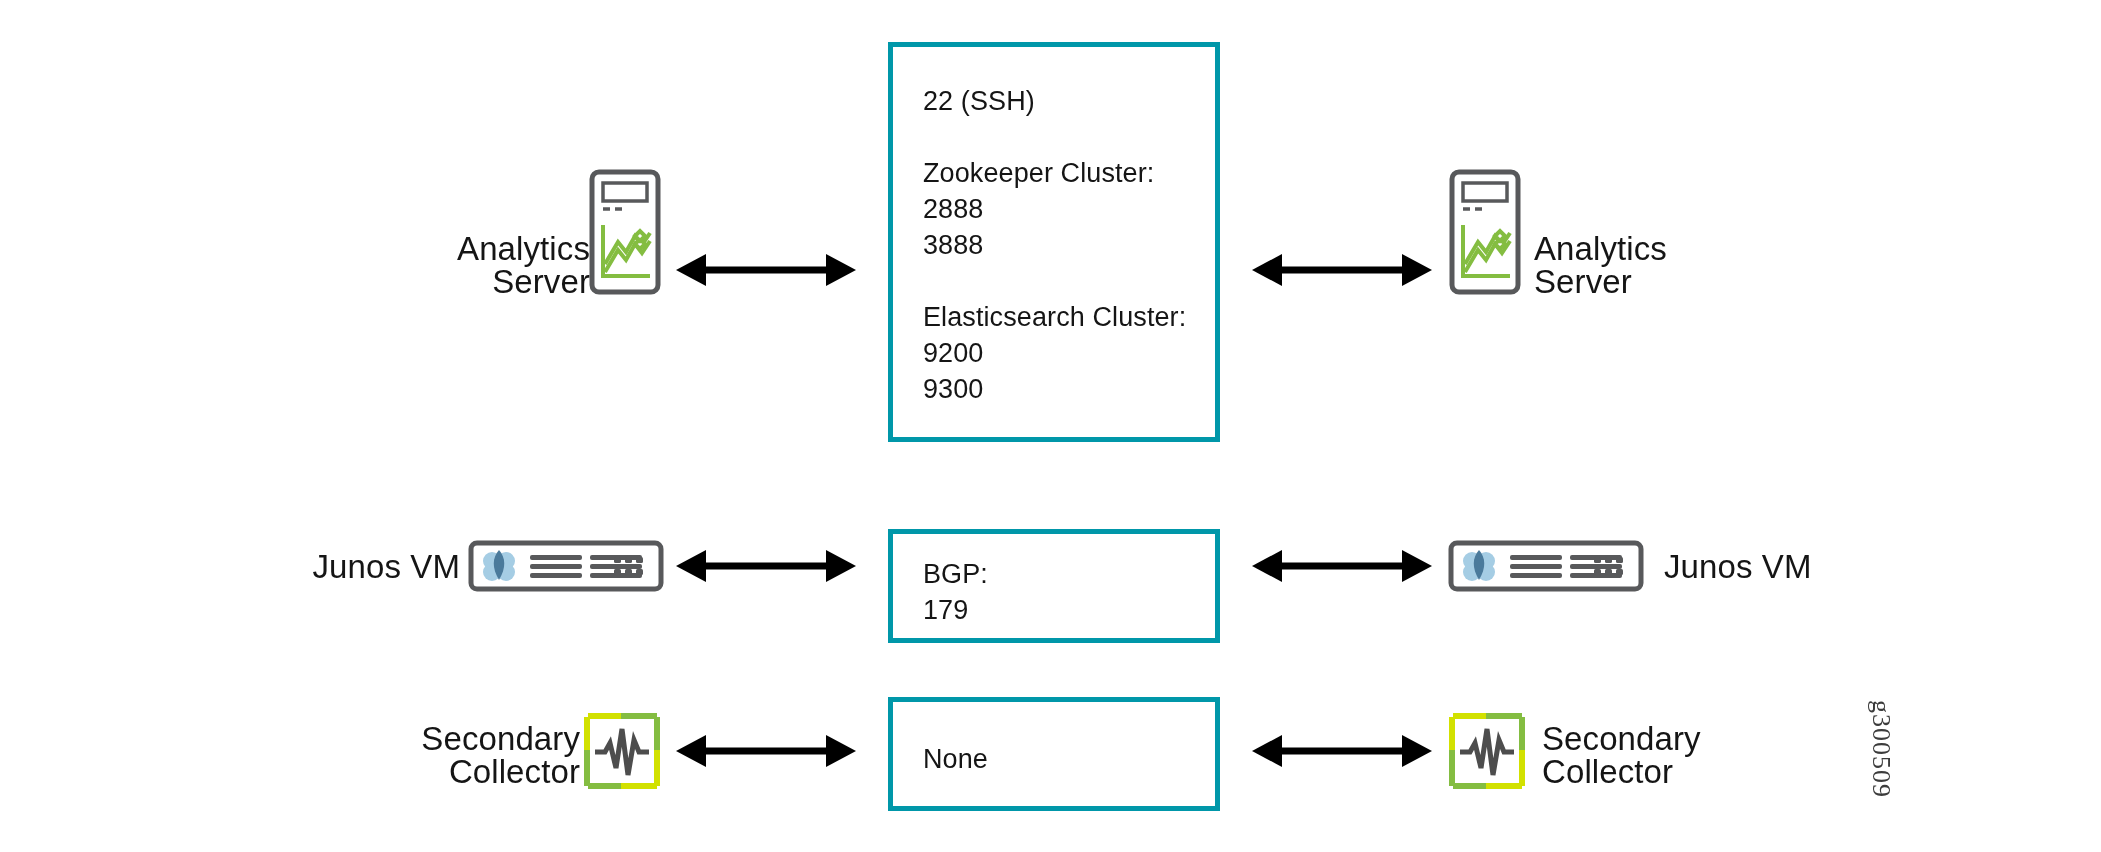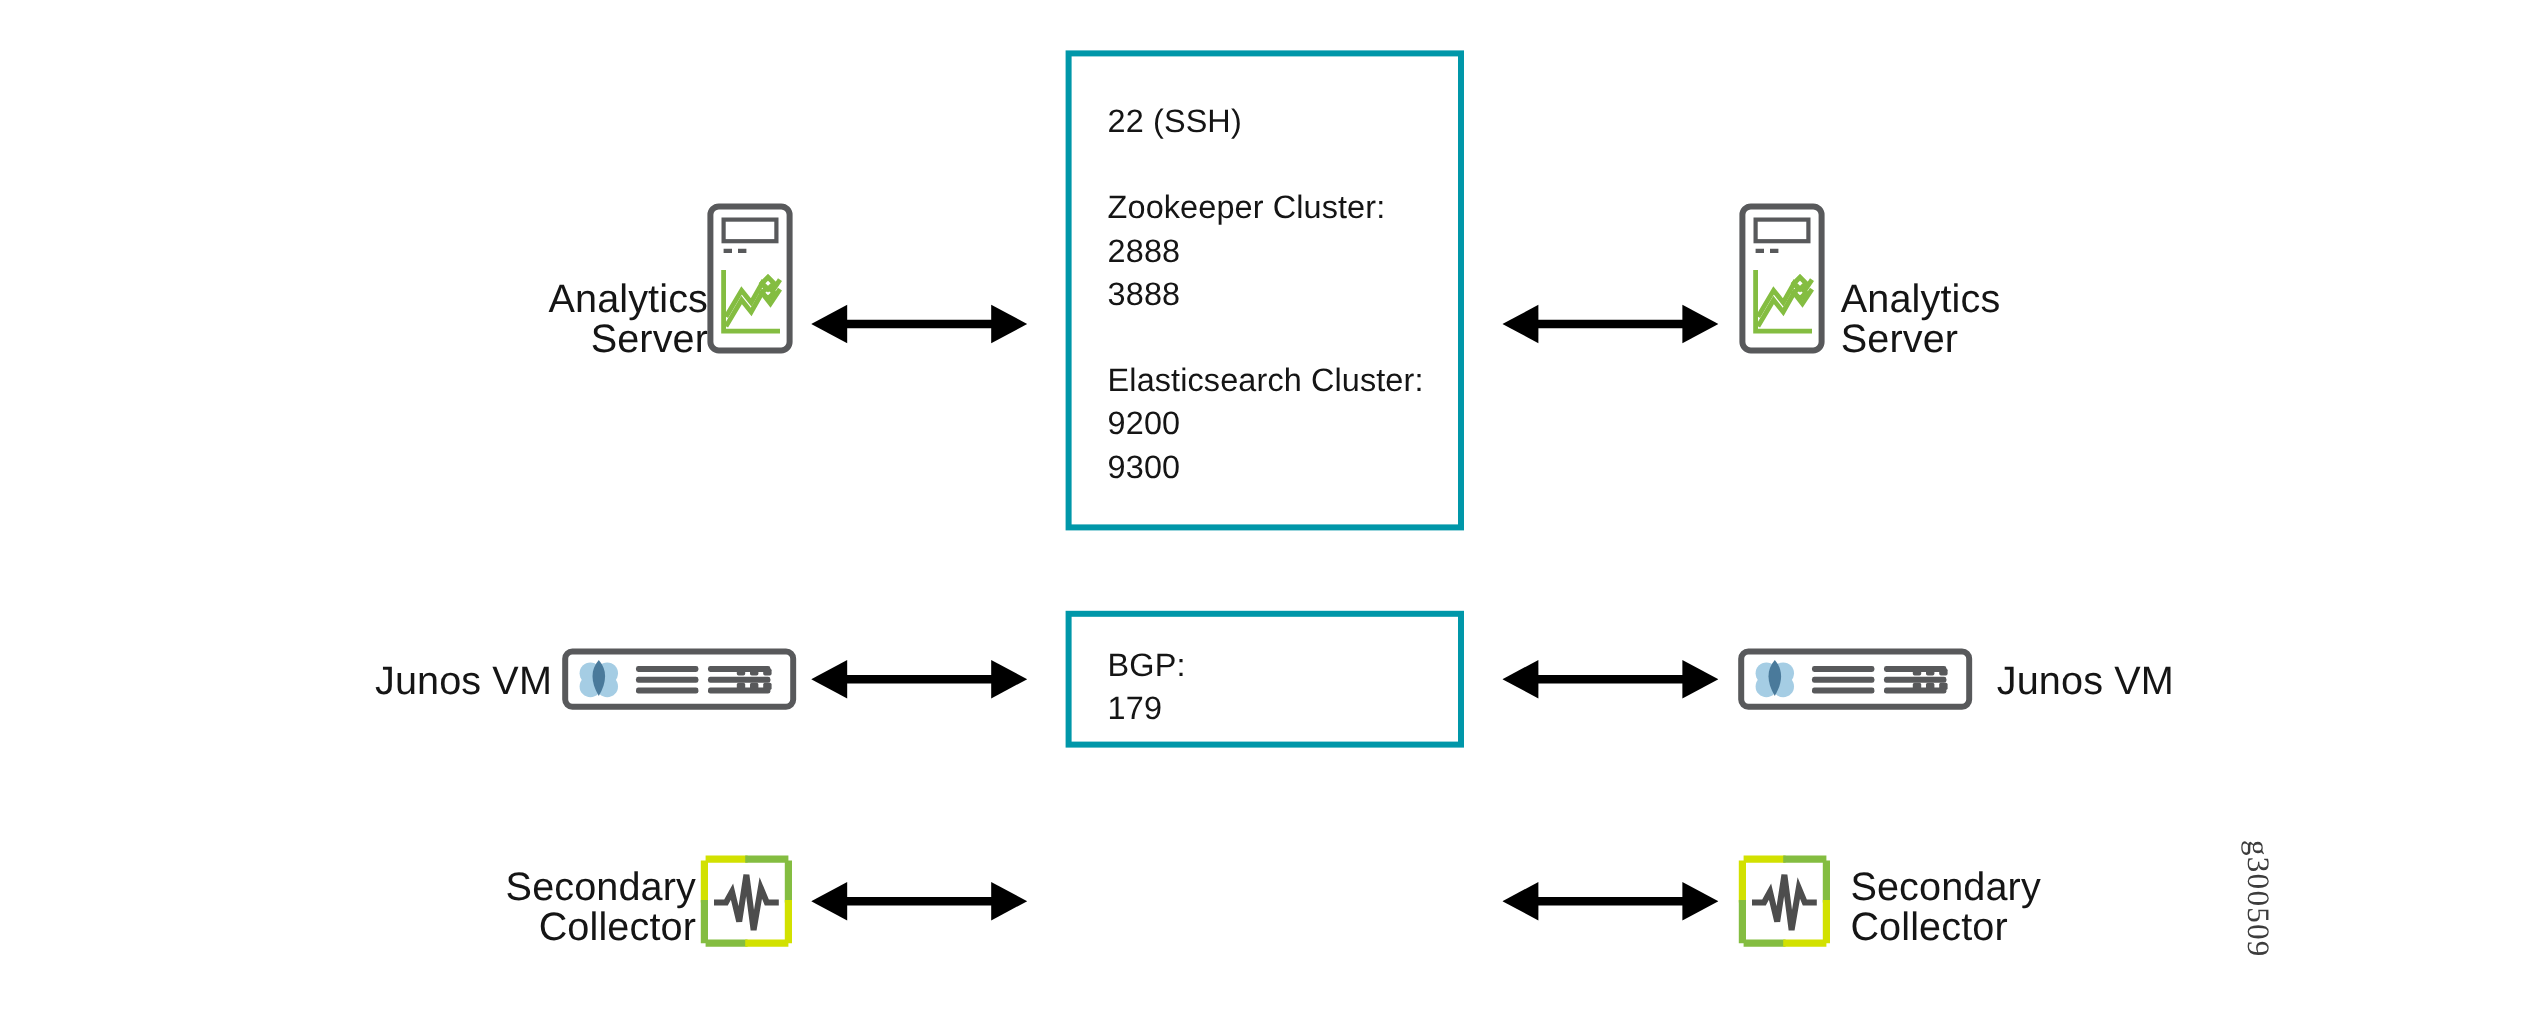--- a/index.html
+++ b/index.html
@@ -179,21 +179,21 @@
   </div>
 
   <div class="arrow" style="left:676px; top:546px; width:180px; height:40px;">
     <svg width="180" height="40" viewBox="0 0 180 40" xmlns="http://www.w3.org/2000/svg">
       <line x1="26" y1="20" x2="154" y2="20" stroke="#000000" stroke-width="7"></line>
       <polygon points="0,20 30,4 30,36" fill="#000000"></polygon>
       <polygon points="180,20 150,4 150,36" fill="#000000"></polygon>
     </svg>
   </div>
 
-  <div class="port-box" style="left:888px; top:509px; width:332px; height:114px;">
+  <div class="port-box" style="left:888px; top:529px; width:332px; height:114px;">
     <div class="port-text" style="top:22px;">BGP:
 179</div>
   </div>
 
   <div class="arrow" style="left:1252px; top:546px; width:180px; height:40px;">
     <svg width="180" height="40" viewBox="0 0 180 40" xmlns="http://www.w3.org/2000/svg">
       <line x1="26" y1="20" x2="154" y2="20" stroke="#000000" stroke-width="7"></line>
       <polygon points="0,20 30,4 30,36" fill="#000000"></polygon>
       <polygon points="180,20 150,4 150,36" fill="#000000"></polygon>
     </svg>
@@ -255,20 +255,23 @@
   </div>
 
   <div class="arrow" style="left:676px; top:731px; width:180px; height:40px;">
     <svg width="180" height="40" viewBox="0 0 180 40" xmlns="http://www.w3.org/2000/svg">
       <line x1="26" y1="20" x2="154" y2="20" stroke="#000000" stroke-width="7"></line>
       <polygon points="0,20 30,4 30,36" fill="#000000"></polygon>
       <polygon points="180,20 150,4 150,36" fill="#000000"></polygon>
     </svg>
   </div>
 
+  <div class="port-box" style="left:888px; top:697px; width:332px; height:114px;">
+    <div class="port-text" style="top:39px;">None</div>
+  </div>
 
   <div class="arrow" style="left:1252px; top:731px; width:180px; height:40px;">
     <svg width="180" height="40" viewBox="0 0 180 40" xmlns="http://www.w3.org/2000/svg">
       <line x1="26" y1="20" x2="154" y2="20" stroke="#000000" stroke-width="7"></line>
       <polygon points="0,20 30,4 30,36" fill="#000000"></polygon>
       <polygon points="180,20 150,4 150,36" fill="#000000"></polygon>
     </svg>
   </div>
 
   <div class="icon-wrap" style="left:1448px; top:712px; width:78px; height:78px;">

